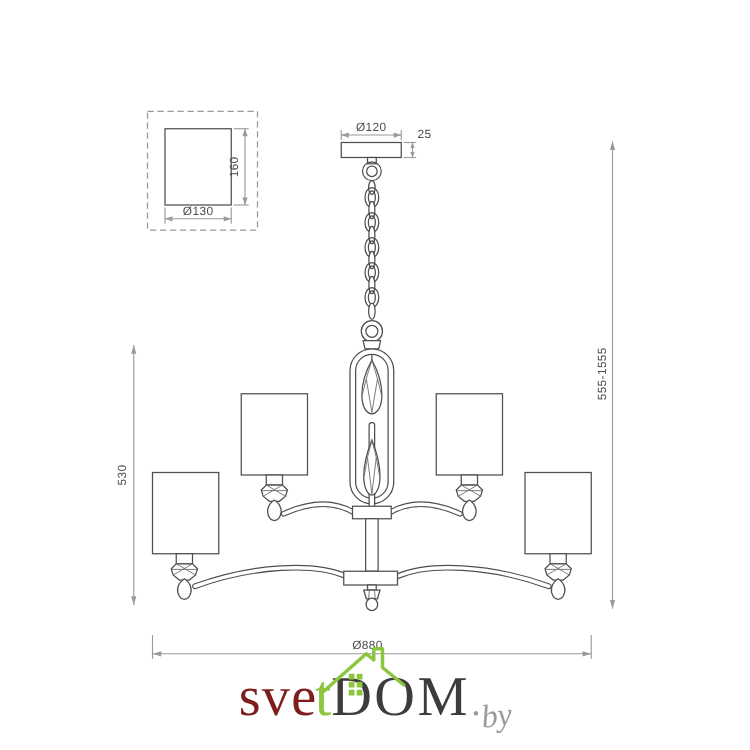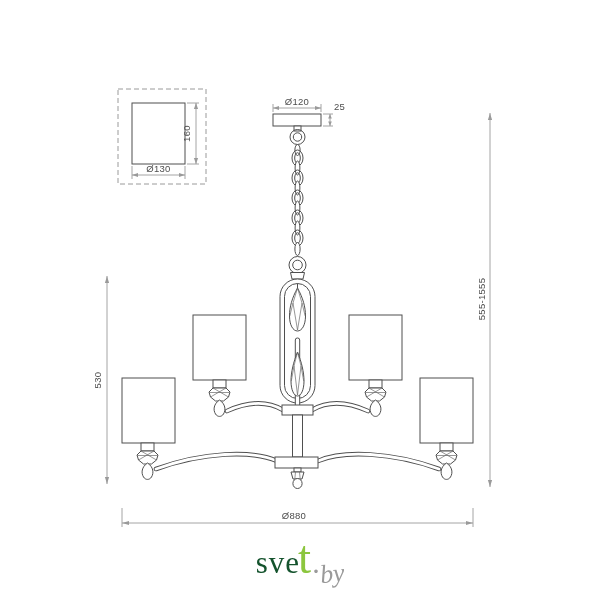--- a/index.html
+++ b/index.html
@@ -22,22 +22,22 @@
   .arm-inner{stroke:#ffffff;stroke-width:2.8;fill:none;stroke-linecap:round;}
   .facet{stroke:#6a6a6a;stroke-width:.7;fill:none;}
 
   
   .logo{position:absolute;left:0;top:533px;width:600px;text-align:center;}
   .logo-row{
     display:inline-flex;align-items:baseline;justify-content:center;
     height:50px;white-space:nowrap;
   }
   .b-sve{
-    font-family:"Liberation Serif", serif;font-size:31px;line-height:48px;
-    color:#14532d;letter-spacing:1px;
+    font-family:"Liberation Serif", serif;font-size:45px;line-height:48px;
+    color:#7f1d1d;letter-spacing:1px;
   }
   .b-t{
     font-family:"Liberation Serif", serif;font-size:47px;line-height:48px;
     color:#8cc63e;margin-left:-2px;
   }
   .b-dom{
     position:relative;font-family:"Liberation Serif", serif;font-size:45px;
     line-height:48px;color:#3d3b3c;letter-spacing:2px;margin-left:0px;
   }
   .b-dom .house{position:absolute;left:-8px;top:-16px;pointer-events:none;}
@@ -221,17 +221,28 @@
     <polygon class="arrow" points="473,523 466,520.9 466,525.1"></polygon>
     <text class="dim-text" x="294" y="519" text-anchor="middle">Ø880</text>
   </g>
 </svg>
 
 
 <div class="logo">
   <div class="logo-row">
     <span class="b-sve">sve</span>
         <span class="b-t">t</span>
+        <span class="b-dom"><svg class="house" width="72" height="42" viewBox="0 0 72 42">
+        <path d="M2,36 L36,6 L42,11 L42,2 L49,2 L49,17 L66,31" stroke="#8cc63e" stroke-width="2.8" fill="none" stroke-linecap="round" stroke-linejoin="round"></path>
+        <g fill="#8cc63e">
+          <rect x="22" y="22" width="4.6" height="4.6"></rect>
+              <rect x="28.4" y="22" width="4.6" height="4.6"></rect>
+          <rect x="22" y="28.4" width="4.6" height="4.6"></rect>
+              <rect x="28.4" y="28.4" width="4.6" height="4.6"></rect>
+          <rect x="22" y="34.8" width="4.6" height="4.6"></rect>
+              <rect x="28.4" y="34.8" width="4.6" height="4.6"></rect>
+        </g>
+      </svg><span>DOM</span></span>
         <span class="b-dot">.</span>
         <span class="b-by">by</span>
   </div>
 </div>
 </div>
 
 </body></html>

